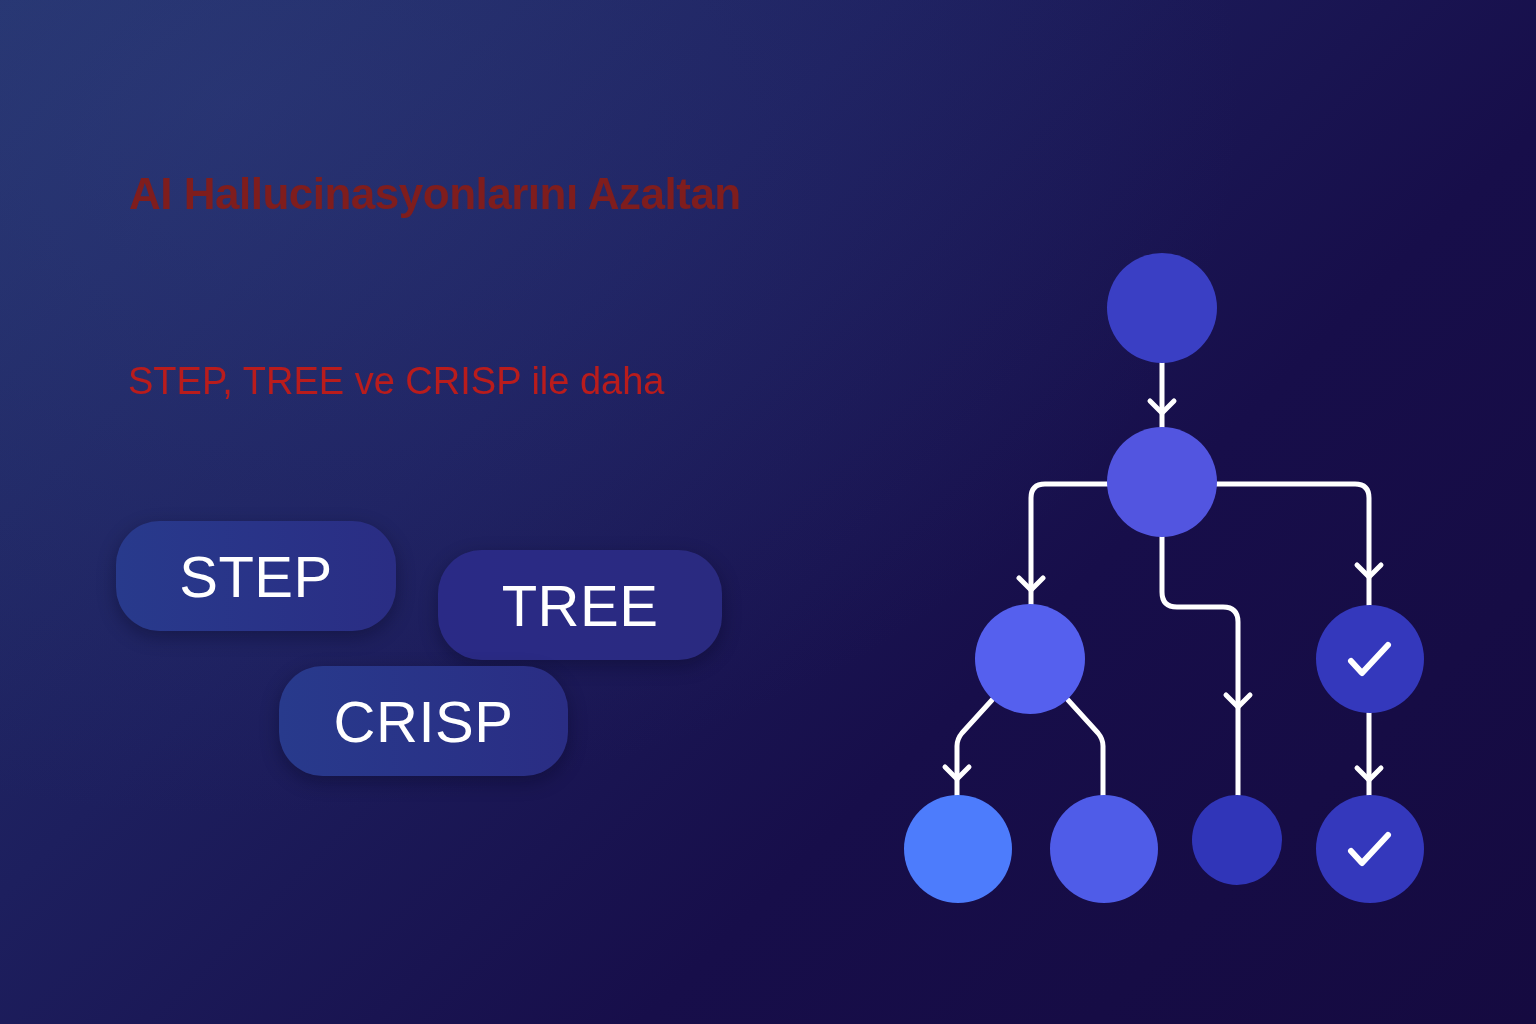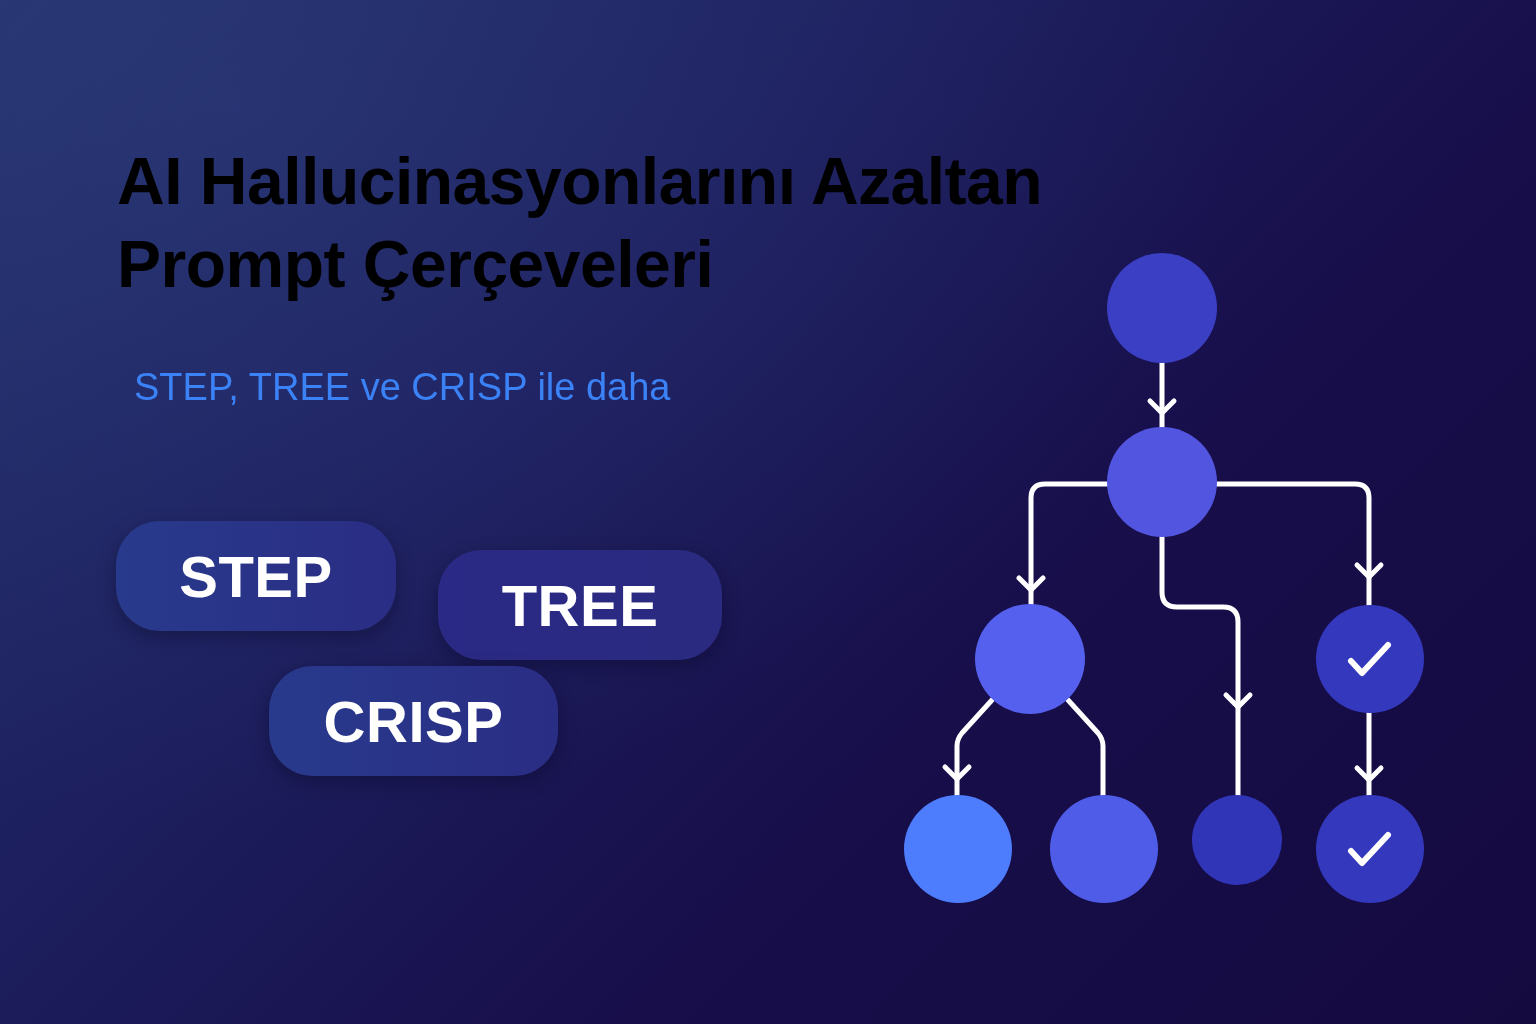--- a/index.html
+++ b/index.html
@@ -8,51 +8,50 @@
       background: linear-gradient(135deg, #24326c 0%, #1d1f5e 35%, #170e4a 65%, #150a40 100%);
       font-family: "Liberation Sans", sans-serif;
     }
     .glow {
       position: absolute; inset: 0;
       background: radial-gradient(ellipse at 15% 10%, rgba(60,80,150,0.25), rgba(0,0,0,0) 55%);
       pointer-events: none;
     }
     .title {
       position: absolute; left: 117px; top: 140px;
-      color: #000000; font-weight: 700; font-size: 66px; line-height: 83px;
-      letter-spacing: -0.5px; margin: 0;
+      color: #7f1d1d; font-weight: 700; font-size: 44px; line-height: 83px;
+      letter-spacing: -0.5px; margin: 12px;
     }
     .title span { display: block; white-space: nowrap; }
     .subtitle {
       position: absolute; left: 118px; top: 346px;
-      color: #3b82f6; font-size: 38px; line-height: 50px; margin: 16px;
+      color: #b91c1c; font-size: 38px; line-height: 50px; margin: 10px;
     }
     .subtitle span { display: block; white-space: nowrap; }
     .pill {
       position: absolute; height: 110px; border-radius: 44px;
       background: linear-gradient(90deg, #283a8c 0%, #2a2d84 100%);
-      color: #ffffff; font-weight: 700; font-size: 58px;
+      color: #ffffff; font-weight: 400; font-size: 58px;
       display: flex; align-items: center; justify-content: center;
       box-shadow: 0 6px 18px rgba(5,5,30,0.35);
       border: none; cursor: pointer; letter-spacing: 0.5px;
       font-family: "Liberation Sans", sans-serif;
     }
     .pill-step { left: 116px; top: 521px; width: 280px; }
     .pill-tree { left: 438px; top: 521px; width: 284px; background: linear-gradient(90deg, #2a2a86 0%, #2a2a80 100%); margin-top: 29px; }
-    .pill-crisp { left: 269px; top: 666px; width: 289px; }
+    .pill-crisp { left: 279px; top: 666px; width: 289px; }
     .diagram { position: absolute; left: 0; top: 0; }
   </style>
 </head>
 <body>
 
 <div class="glow"></div>
 
 <h1 class="title">
   <span>AI Hallucinasyonlarını Azaltan</span>
-  <span>Prompt Çerçeveleri</span>
 </h1>
 
 <p class="subtitle">
   <span>STEP, TREE ve CRISP ile daha</span>
 </p>
 
 <div class="pill pill-step">STEP</div>
 <div class="pill pill-tree">TREE</div>
 <div class="pill pill-crisp">CRISP</div>
 

